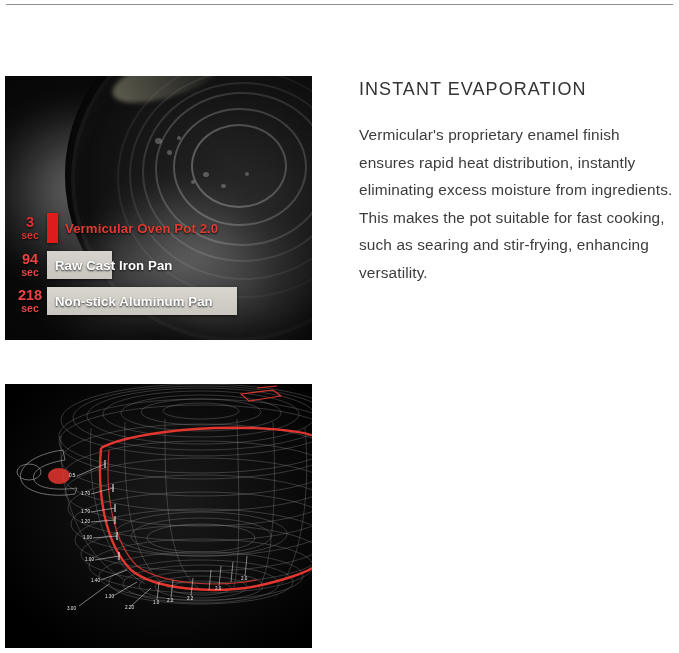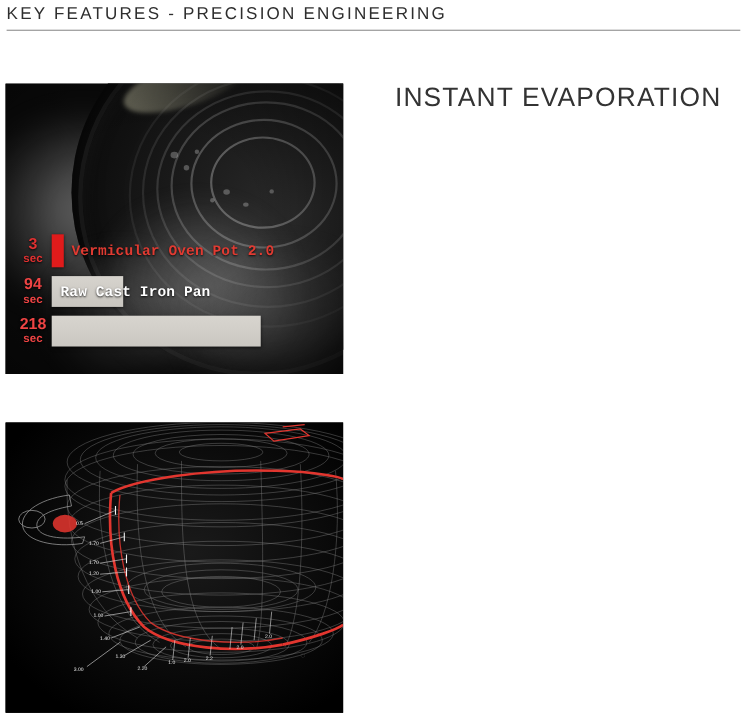--- a/index.html
+++ b/index.html
@@ -55,21 +55,21 @@
     background: #000;
     flex: 0 0 auto;
   }
 
   .copy {
     width: 315px;
     margin-left: 47px;
     flex: 0 0 auto;
   }
   .copy-title {
-    font-size: 24px;
+    font-size: 18px;
     letter-spacing: 1.05px;
     color: #333333;
     font-weight: 400;
     white-space: nowrap;
     line-height: 22px;
     margin-top: 2px;
   }
   .copy-body {
     margin-top: 21px;
     font-size: 15.4px;
@@ -159,21 +159,21 @@
     text-align: center;
     font-weight: bold;
     line-height: 1.02;
     text-shadow: 0 1px 2px #000;
   }
   .bar-value .num { display: block; font-size: 14.5px; }
   .bar-value .unit { display: block; font-size: 10.5px; text-align: center; }
   .bar-value.accent { color: #e03131; }
   .bar-value.plain { color: #ef4444; }
 
-  .bar-track { position: relative; height: 26px; flex: 1 1 auto; font-family: Liberation Mono, monospace; }
+  .bar-track { position: relative; height: 26px; flex: 1 1 auto; }
   .bar-fill {
     position: absolute;
     left: 0; top: 0;
     height: 100%;
     box-shadow: 0 1px 3px rgba(0,0,0,0.6);
   }
   .bar-label {
     position: absolute;
     left: 8px;
     top: 0;
@@ -204,21 +204,20 @@
   .dim-txt {
     font-family: "Liberation Sans", sans-serif;
     font-size: 4.6px;
     fill: #e8e8e8;
   }
 </style>
 </head>
 <body>
 
 <div class="page-head">
-  <div class="page-title">KEY FEATURES - PRECISION ENGINEERING</div>
   <div class="head-rule"></div>
 </div>
 
 <div class="feature feature-1">
 
   <div class="media">
     <div class="pot-photo">
       <div class="steam s1"></div>
       <div class="rim-body"></div>
       <div class="rim-edge"></div>
@@ -266,28 +265,30 @@
         </div>
       </div>
 
       <div class="bar-row row-c">
         <div class="bar-value plain">
           <span class="num">218</span>
           <span class="unit">sec</span>
         </div>
         <div class="bar-track">
           <div class="bar-fill"></div>
+          <div class="bar-label">Non-stick Aluminum Pan</div>
         </div>
       </div>
 
     </div>
   </div>
 
   <div class="copy">
     <div class="copy-title">INSTANT EVAPORATION</div>
+    <div class="copy-body">Vermicular's proprietary enamel finish ensures rapid heat distribution, instantly eliminating excess moisture from ingredients. This makes the pot suitable for fast cooking, such as searing and stir-frying, enhancing versatility.</div>
   </div>
 </div>
 
 <div class="feature feature-2">
 
   <div class="media">
     <div class="cad">
       <svg width="307" height="264" viewBox="0 0 307 264">
         <defs>
           <radialGradient id="glowG" cx="55%" cy="45%" r="65%">

